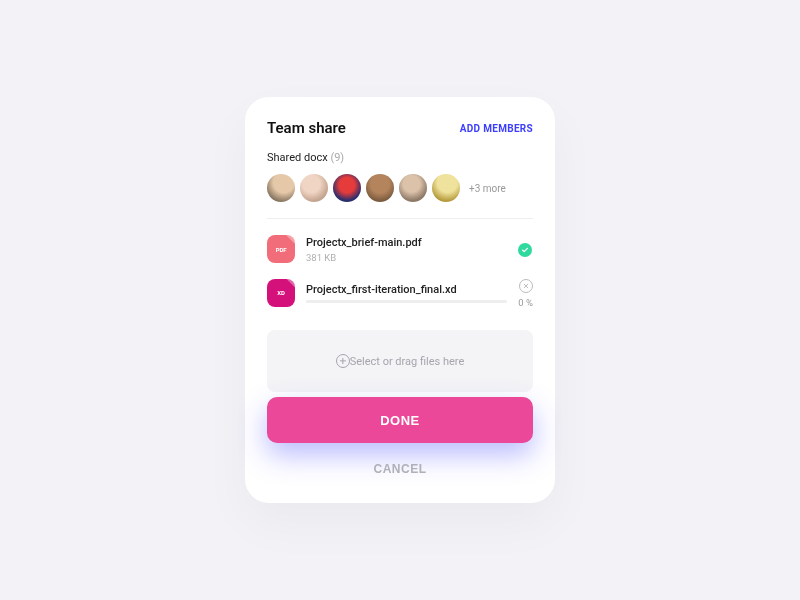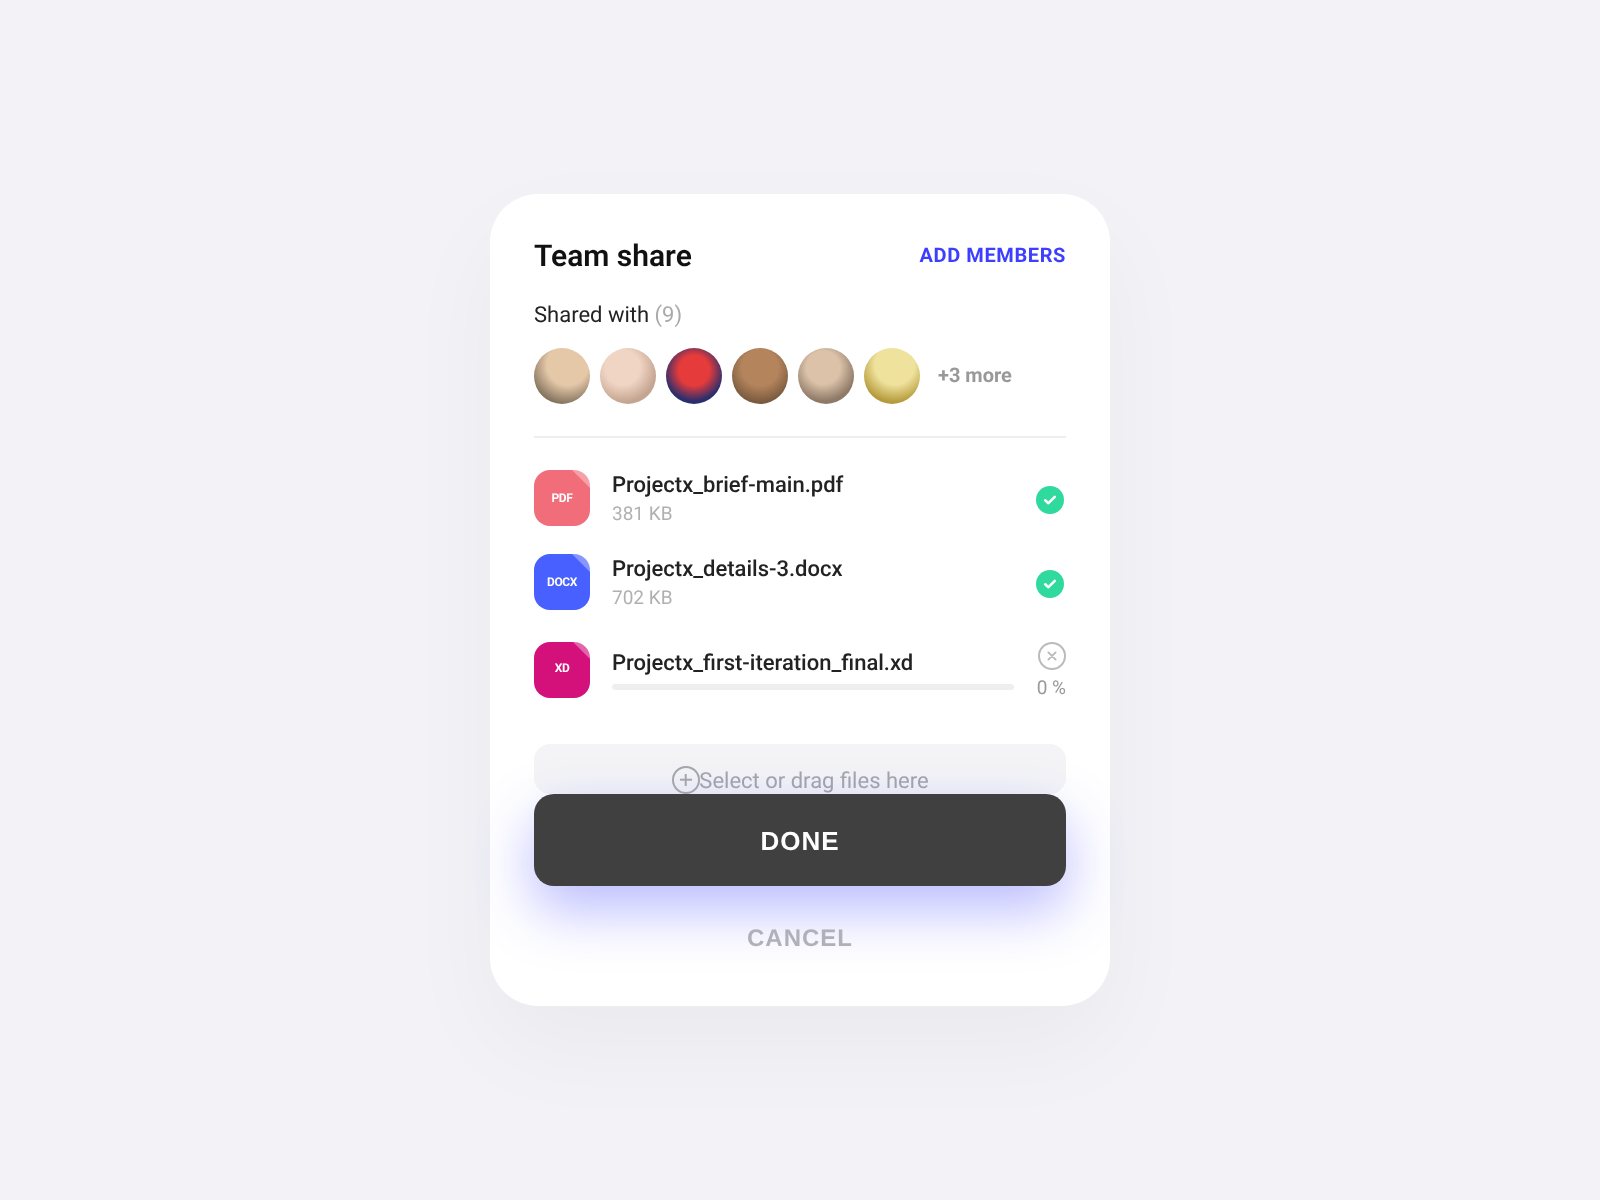--- a/index.html
+++ b/index.html
@@ -15,21 +15,21 @@
       border-radius: 24px;
       padding: 22px 22px 18px;
       display: flex; flex-direction: column;
       box-shadow: 0 20px 50px rgba(0,0,0,0.04);
     }
     .header { display: flex; justify-content: space-between; align-items: center; margin-bottom: 14px; }
     .title { font-size: 15px; font-weight: 600; color: #111; }
     .add-members { font-size: 10px; font-weight: 700; color: #3d3fff; letter-spacing: 0.3px; cursor: pointer; }
     .shared-label { font-size: 11px; color: #222; margin-bottom: 10px; }
     .shared-label .count { color: #aaa; }
-    .avatars { display: flex; align-items: center; gap: 5px; padding-bottom: 16px; border-bottom: 1px solid #eee; margin-bottom: 16px; font-weight: bold; }
+    .avatars { display: flex; align-items: center; gap: 5px; padding-bottom: 16px; border-bottom: 1px solid #eee; margin-bottom: 16px; }
     .avatar { width: 28px; height: 28px; border-radius: 50%; display: inline-block; }
     .av1 { background: radial-gradient(circle at 60% 30%, #e5c8a8 40%, #7a6a56 80%); }
     .av2 { background: radial-gradient(circle at 40% 35%, #f1d5c4 35%, #c4a591 70%); }
     .av3 { background: radial-gradient(circle at 50% 40%, #e63b3b 35%, #2a2e6d 70%); }
     .av4 { background: radial-gradient(circle at 50% 35%, #b4845c 40%, #7a5b3f 75%); }
     .av5 { background: radial-gradient(circle at 45% 35%, #dbc2a9 35%, #8f7a68 70%); }
     .av6 { background: radial-gradient(circle at 55% 30%, #efe29c 40%, #b59a3a 75%); }
     .more { font-size: 10px; color: #999; margin-left: 4px; }
     .files { display: flex; flex-direction: column; gap: 14px; }
     .file-row { display: flex; align-items: center; gap: 11px; }
@@ -44,41 +44,41 @@
     .file-size { font-size: 9.5px; color: #b0b0b0; }
     .file-status { width: 16px; height: 16px; display: flex; align-items: center; justify-content: center; flex-shrink: 0; margin-top: 2px; }
     .check { width: 14px; height: 14px; border-radius: 50%; background: #30d99d; display: flex; align-items: center; justify-content: center; }
     .check svg { width: 8px; height: 8px; }
     .cancel-x { width: 14px; height: 14px; border-radius: 50%; border: 1.5px solid #bbb; display: flex; align-items: center; justify-content: center; cursor: pointer; }
     .cancel-x svg { width: 6px; height: 6px; }
     .progress-wrap { display: flex; align-items: center; gap: 8px; margin-top: 4px; }
     .progress-bar { flex: 1; height: 3px; background: #eee; border-radius: 2px; position: relative; overflow: hidden; }
     .progress-fill { position: absolute; left: 0; top: 0; height: 100%; width: 0%; background: #3d3fff; }
     .progress-pct { font-size: 9.5px; color: #999; white-space: nowrap; }
-    .dropzone { margin-top: 22px; height: 62px; background: #f4f4f6; border-radius: 8px; display: flex; align-items: flex-end; justify-content: center; gap: 0; cursor: pointer; }
+    .dropzone { margin-top: 22px; height: 62px; background: #f4f4f6; border-radius: 8px; display: flex; align-items: center; justify-content: center; gap: 0; cursor: pointer; }
     .dropzone-text { font-size: 11px; color: #a5a5ad; }
     .plus-circle { width: 14px; height: 14px; border: 1.3px solid #a5a5ad; border-radius: 50%; position: relative; }
     .plus-circle::before, .plus-circle::after { content: ''; position: absolute; background: #a5a5ad; }
     .plus-circle::before { width: 6px; height: 1.3px; top: 50%; left: 50%; transform: translate(-50%, -50%); }
     .plus-circle::after { width: 1.3px; height: 6px; top: 50%; left: 50%; transform: translate(-50%, -50%); }
     .actions { margin-top: auto; display: flex; flex-direction: column; gap: 10px; }
-    .btn-done { height: 46px; background: #404040; color: #fff; border: none; border-radius: 10px; font-size: 13px; font-weight: 700; letter-spacing: 0.5px; cursor: pointer; box-shadow: 0 12px 28px rgba(61,63,255,0.35); }
+    .btn-done { height: 46px; background: #ec4899; color: #fff; border: none; border-radius: 10px; font-size: 13px; font-weight: 700; letter-spacing: 0.5px; cursor: pointer; box-shadow: 0 12px 28px rgba(61,63,255,0.35); }
     .btn-cancel { height: 32px; background: transparent; border: none; color: #b0b0b8; font-size: 12px; font-weight: 700; letter-spacing: 0.5px; cursor: pointer; }
   </style>
 </head>
 <body>
 
 <div class="card">
   <div class="header">
     <div class="title">Team share</div>
     <div class="add-members">ADD MEMBERS</div>
   </div>
 
   <div class="shared-label">
-    <span>Shared with</span>
+    <span>Shared docx</span>
     <span class="count">(9)</span>
   </div>
 
   <div class="avatars">
     <span class="avatar av1"></span>
     <span class="avatar av2"></span>
     <span class="avatar av3"></span>
     <span class="avatar av4"></span>
     <span class="avatar av5"></span>
     <span class="avatar av6"></span>
@@ -97,36 +97,20 @@
       </div>
       <div class="file-status">
         <span class="check">
           <svg viewBox="0 0 10 10">
               <path d="M2 5.2 L4 7 L8 3" stroke="#fff" stroke-width="1.6" fill="none" stroke-linecap="round" stroke-linejoin="round"></path>
             </svg>
         </span>
       </div>
     </div>
 
-    <div class="file-row">
-      <div class="file-icon ic-docx">
-          <span class="ext">DOCX</span>
-        </div>
-      <div class="file-meta">
-        <div class="file-name">Projectx_details-3.docx</div>
-        <div class="file-size">702 KB</div>
-      </div>
-      <div class="file-status">
-        <span class="check">
-          <svg viewBox="0 0 10 10">
-              <path d="M2 5.2 L4 7 L8 3" stroke="#fff" stroke-width="1.6" fill="none" stroke-linecap="round" stroke-linejoin="round"></path>
-            </svg>
-        </span>
-      </div>
-    </div>
 
     <div class="file-row">
       <div class="file-icon ic-xd">
           <span class="ext">XD</span>
         </div>
       <div class="file-meta">
         <div class="file-name">Projectx_first-iteration_final.xd</div>
         <div class="progress-wrap">
           <div class="progress-bar">
               <div class="progress-fill"></div>

